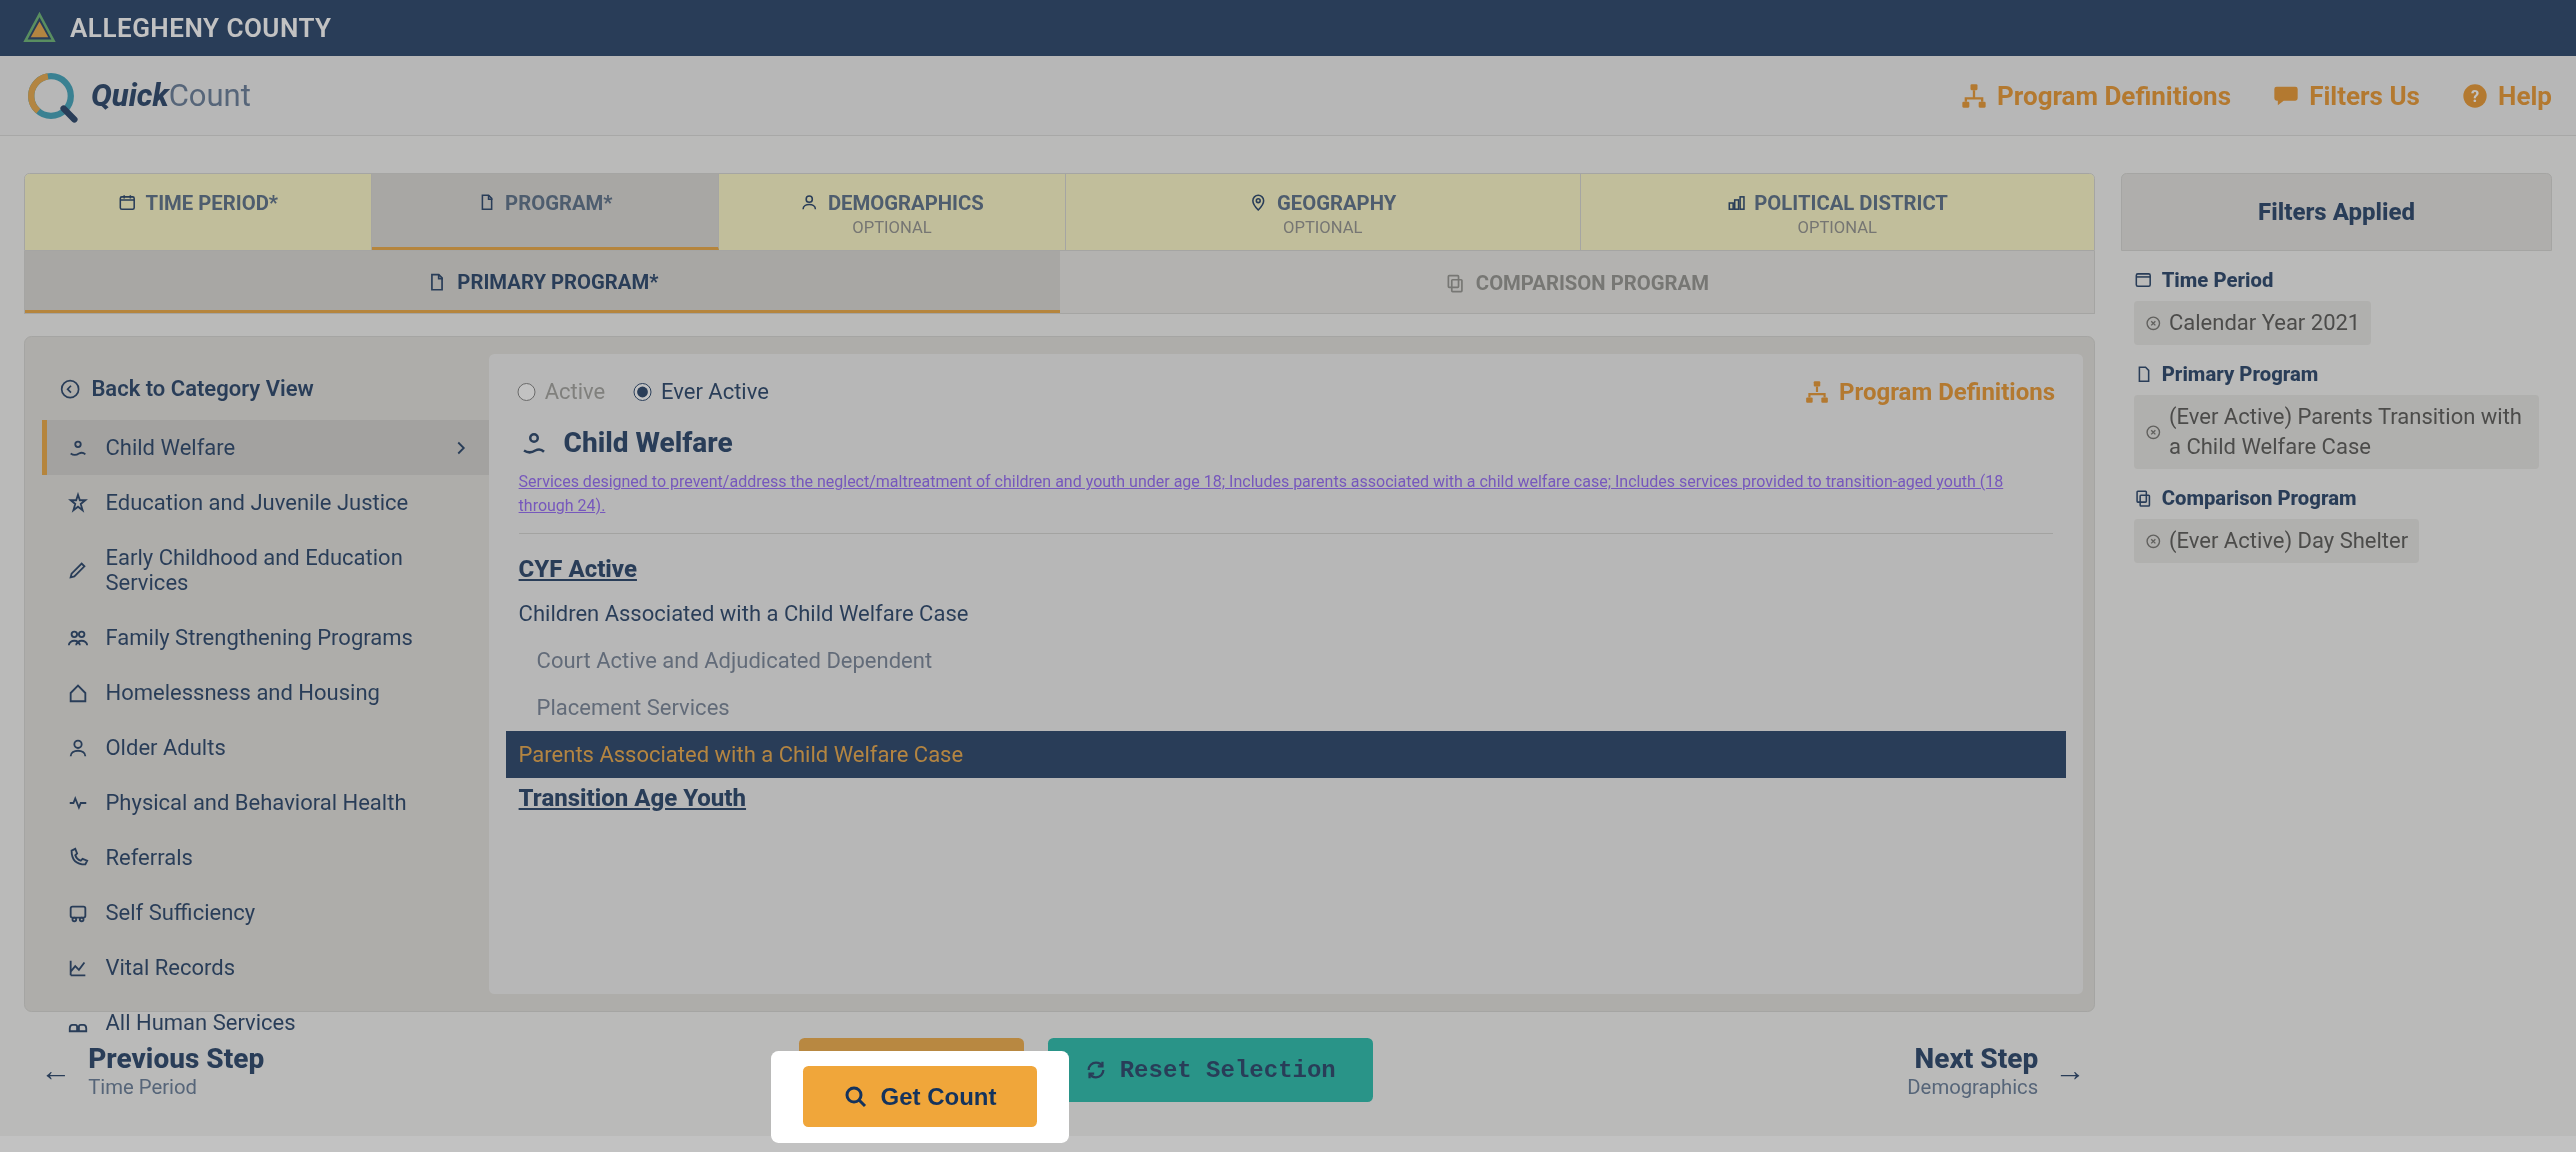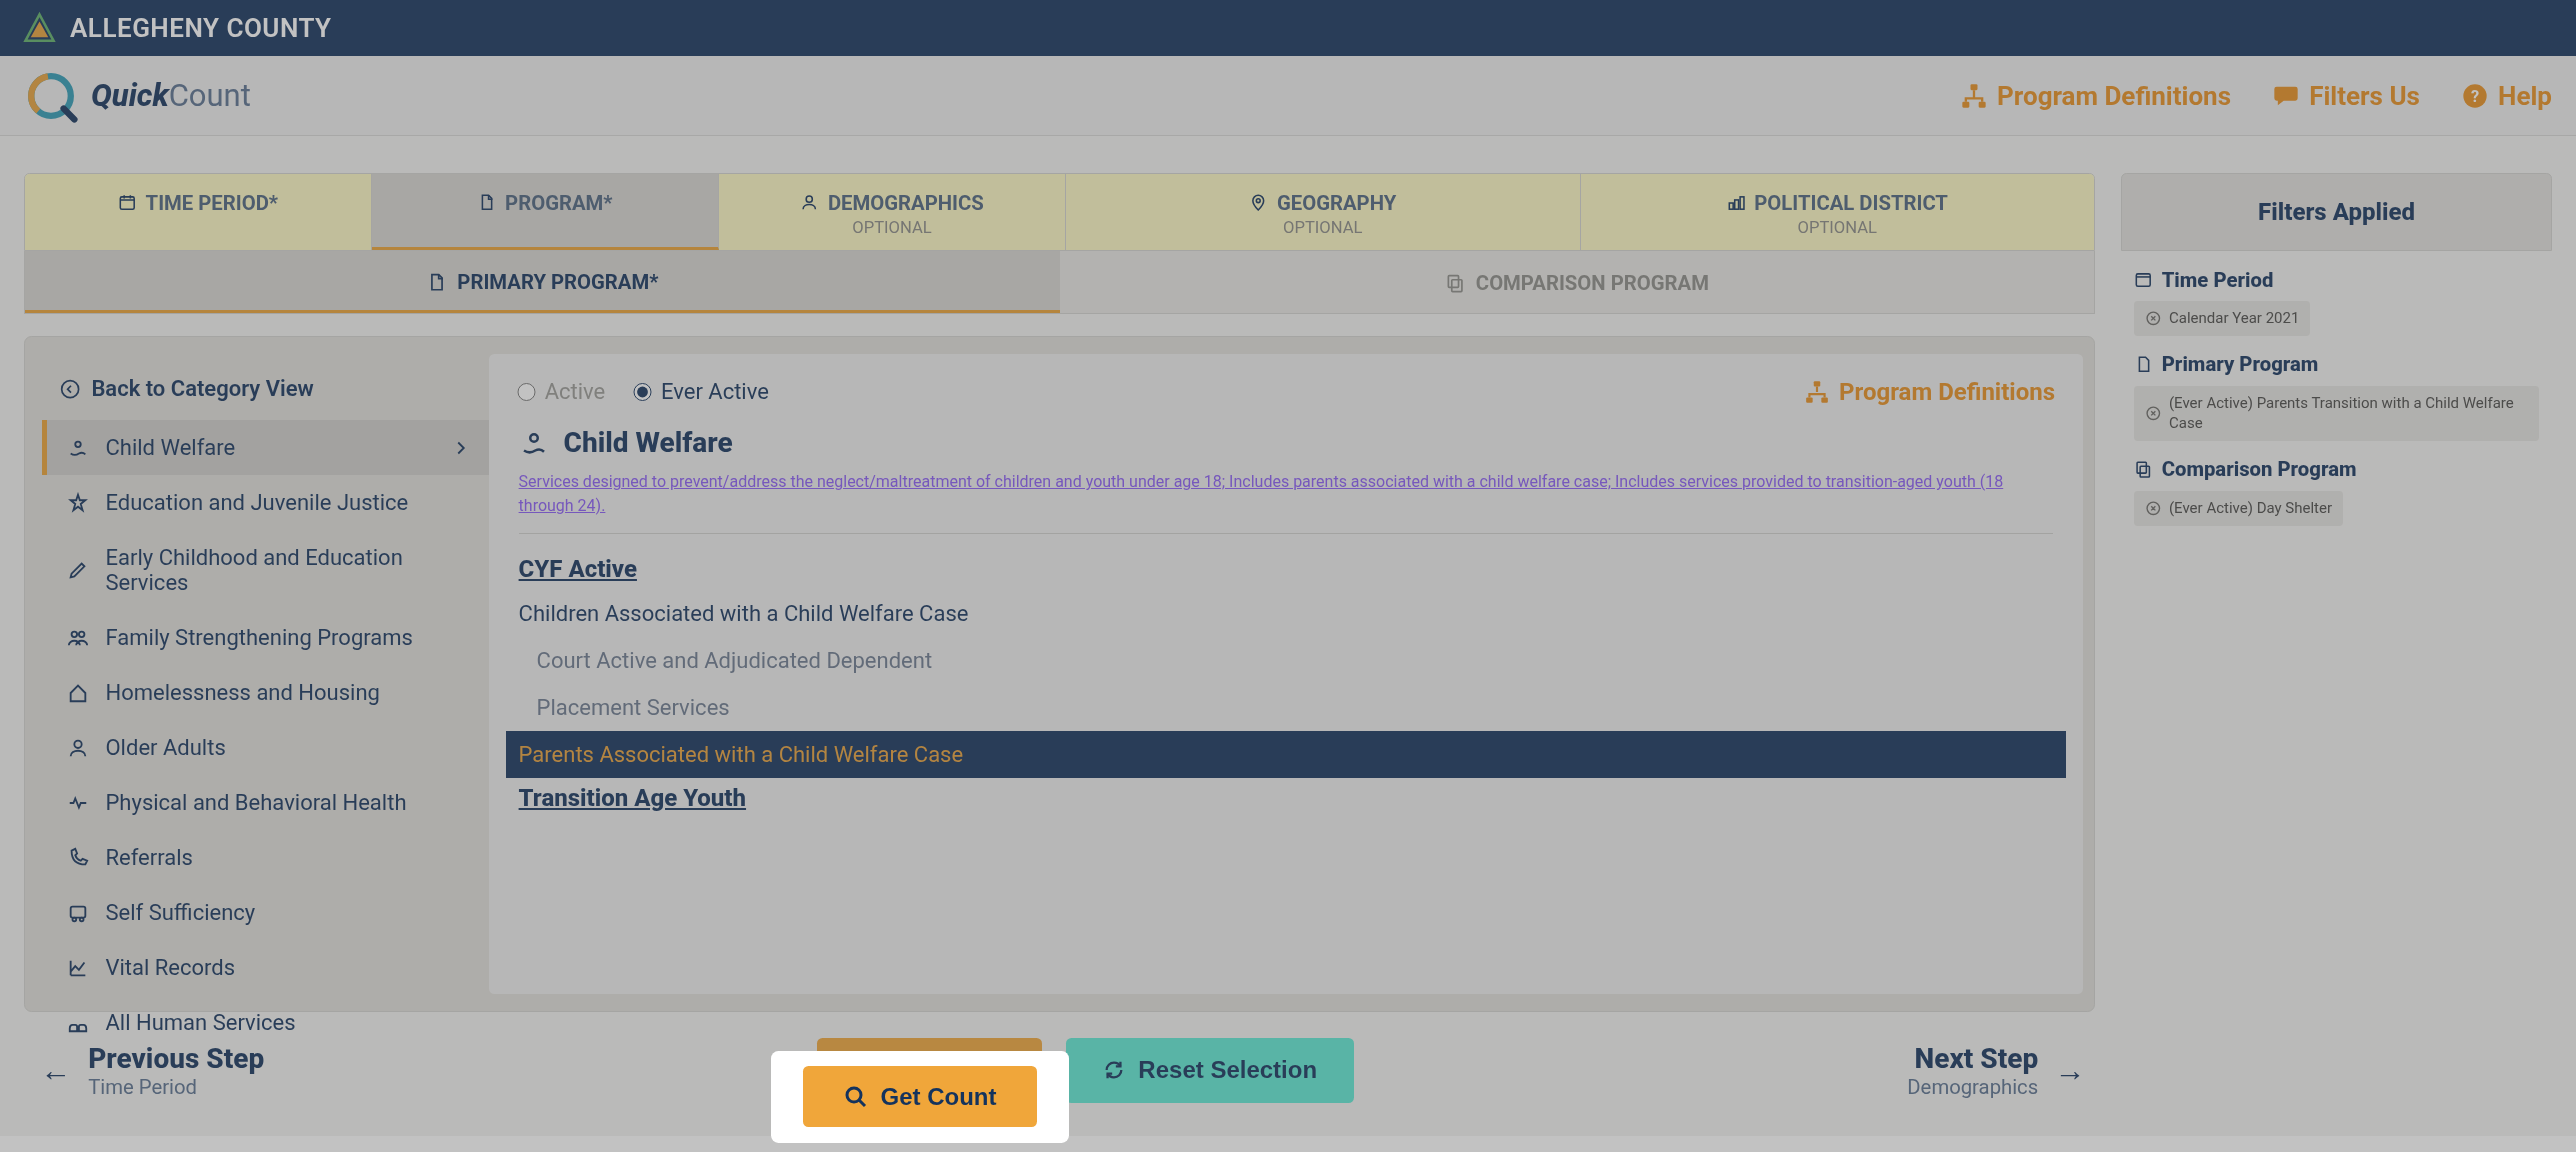--- a/index.html
+++ b/index.html
@@ -89,31 +89,31 @@
   .footer-nav { display:flex; align-items:center; justify-content:space-between; padding:26px 9.2px 9.2px 16.6px; }
   .nav-side { display:flex; align-items:center; gap:16.6px; color:#14335d; cursor:pointer; }
   .nav-side .arrow { font-size:31px; }
   .nav-side .major { font-size:28px; font-weight:800; color:#14335d; }
   .nav-side .minor { font-size:20.3px; color:#5a718f; }
   .nav-side.right { text-align:right; }
   .center-btns { display:flex; gap:24px; align-items:center; }
 
   .btn { display:flex; align-items:center; gap:13px; font-size:24px; font-weight:700; padding:18.5px 37px; border-radius:5.5px; cursor:pointer; border:none; }
   .btn-primary { background:#f0a63a; color:#14335d; }
-  .btn-secondary { background:#5eead4; color:#14335d; }
+  .btn-secondary { background:#14b8a6; color:#14335d;font-family:Liberation Mono, monospace; }
 
   .highlight-frame { position:absolute; z-index:60; left:771px; bottom:9.2px; width:298px; height:92px; background:#fff; border-radius:7.4px; display:flex; align-items:center; justify-content:center; box-shadow:0 0 0 3.7px rgba(255,255,255,0.0); }
   .highlight-frame .btn { height:61px; padding:0 41px; }
 
   
   .panel-head { background:#e2e1de; border:0.9px solid #d3d3cf; border-radius:5.5px 5.5px 0 0; padding:24px 9.2px; text-align:center; color:#14335d; font-size:24px; font-weight:800; }
   .panel-body { padding:16.6px 13px; }
   .fgroup { margin-bottom:16.6px; }
   .fgroup .ftitle { color:#14335d; font-weight:800; font-size:20.3px; display:flex; align-items:center; gap:9.2px; margin-bottom:9.2px; }
-  .chip { display:inline-flex; align-items:center; gap:7.4px; background:#e4e3e0; color:#4a4a48; font-size:15px; padding:7.4px 11px; border-radius:3.7px; line-height:1.35; }
+  .chip { display:inline-flex; align-items:center; gap:7.4px; background:#e4e3e0; color:#4a4a48; font-size:22px; padding:7.4px 11px; border-radius:3.7px; line-height:1.35; }
   .chip svg { width:16.6px; height:16.6px; flex-shrink:0; }
 
   
   .ic { stroke:#14335d; fill:none; stroke-width:2; }
 </style>
 </head>
 <body>
 <div class="stage">
 
 <div class="topbar">

